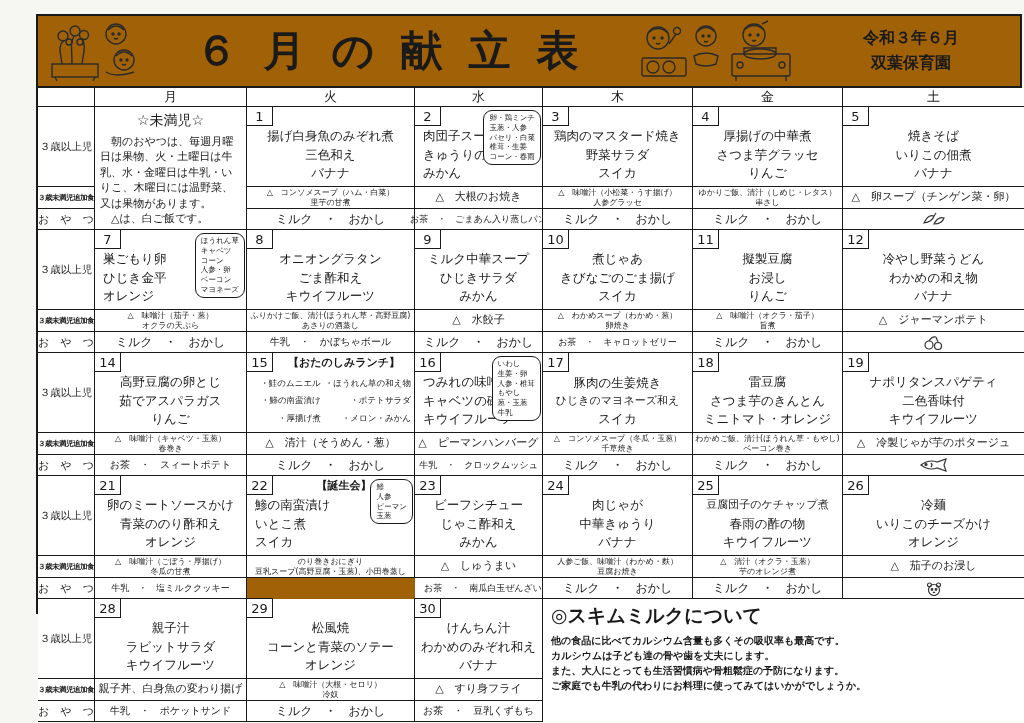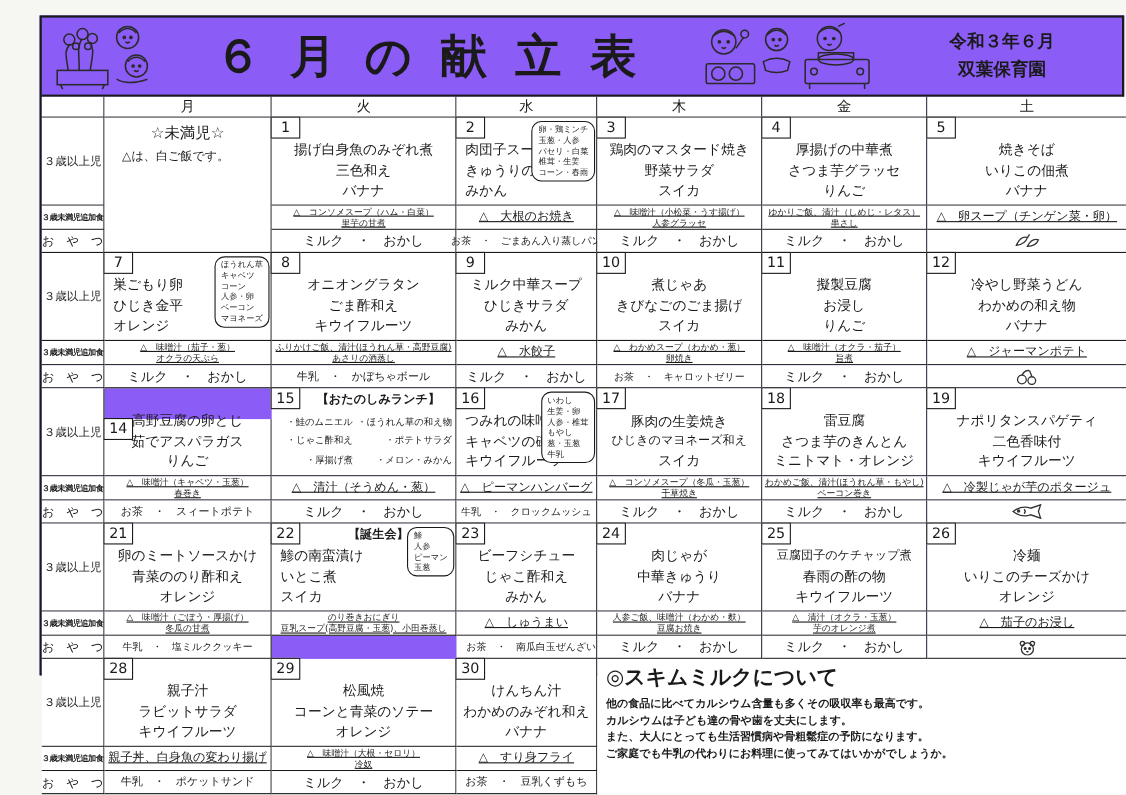--- a/index.html
+++ b/index.html
@@ -3,21 +3,21 @@
 <meta charset="utf-8">
 <style>
   html,body{margin:0;padding:0;}
   body{
     width:1024px;height:723px;position:relative;overflow:hidden;
     background:#f6f6f3;color:#1a1a1a;
     font-family:"DejaVu Sans","Liberation Sans",sans-serif;
   }
   .sheet{
     position:absolute;left:36px;top:14px;width:986px;height:600px;
-    border:2.5px solid #1a1a1a;background:#8b5cf6;box-sizing:border-box;
+    border:2.5px solid #1a1a1a;background:#a16207;box-sizing:border-box;
   }
   
   .title-band{height:72px;border-bottom:2px solid #1a1a1a;display:flex;align-items:center;box-sizing:border-box;}
   .illus-left{width:112px;display:flex;justify-content:center;align-items:center;flex:none;}
   .title{
     flex:1;text-align:center;font-size:42px;font-weight:600;
     letter-spacing:26px;padding-left:20px;white-space:nowrap;
   }
   .illus-cook{width:172px;flex:none;display:flex;justify-content:center;align-items:center;}
   .date-school{width:218px;flex:none;text-align:center;font-size:16px;line-height:1.55;font-weight:600;}
@@ -52,21 +52,21 @@
   .event-header{position:absolute;top:2px;left:29px;right:2px;text-align:center;font-size:11px;font-weight:600;white-space:nowrap;}
   .menu-cols{height:100%;display:flex;gap:4px;padding:22px 3px 4px;box-sizing:border-box;}
   .menu-colu{flex:1;display:flex;flex-direction:column;justify-content:space-around;text-align:right;}
   .menu-colu div{font-size:8.5px;white-space:nowrap;}
   
   .note-cell{padding:3px 5px;box-sizing:border-box;}
   .note-title{text-align:center;font-size:14px;margin:2px 0 4px;}
   .note-body{font-size:11px;line-height:1.4;text-align:left;}
   .note-line{text-indent:1em;}
   
-  .add-cell{display:flex;flex-direction:column;align-items:center;justify-content:center;line-height:1.15;text-decoration:underline;}
+  .add-cell{display:flex;flex-direction:column;align-items:center;justify-content:center;line-height:1.15;}
   .add-line{font-size:8px;white-space:nowrap;}
   .add-single .add-line{font-size:11px;}
   
   .snack-cell{display:flex;align-items:center;justify-content:center;}
   .snack-text{font-size:12px;white-space:nowrap;}
   .snack-text.s10{font-size:10px;}
   .snack-text.s9{font-size:9px;}
   
   .notice-cell{padding:4px 8px;box-sizing:border-box;border-bottom:none;}
   .notice-title{font-size:19px;font-weight:600;margin-bottom:4px;}
@@ -157,20 +157,21 @@
   </div>
 
   <div>
       <div class="week">
         <div class="cell lbl lbl-main" style="grid-area: 1 / 1;">３歳以上児</div>
         <div class="cell lbl lbl-add" style="grid-area: 2 / 1;">３歳未満児追加食</div>
         <div class="cell lbl lbl-snack" style="grid-area: 3 / 1;">お　や　つ</div>
         <div class="cell note-cell" style="grid-area: 1 / 2 / 4;">
           <div class="note-title">☆未満児☆</div>
           <div class="note-body">
+            <div class="note-line">朝のおやつは、毎週月曜日は果物、火・土曜日は牛乳、水・金曜日は牛乳・いりこ、木曜日には温野菜、又は果物があります。</div>
             <div class="note-line">△は、白ご飯です。</div>
           </div>
         </div>
         <div class="cell day-cell" style="grid-area: 1 / 3;">
           <div class="date-badge">1</div>
           <div class="menu-lines">
             <div class="menu-line">揚げ白身魚のみぞれ煮</div>
             <div class="menu-line">三色和え</div>
             <div class="menu-line">バナナ</div>
           </div>
@@ -359,42 +360,42 @@
               <path d="M6 6 Q9 1 13 2"></path>
               <path d="M15 7 Q13 2 13 2"></path>
             </svg>
           </span>
         </div>
       </div>
       <div class="week">
         <div class="cell lbl lbl-main" style="grid-area: 1 / 1;">３歳以上児</div>
         <div class="cell lbl lbl-add" style="grid-area: 2 / 1;">３歳未満児追加食</div>
         <div class="cell lbl lbl-snack" style="grid-area: 3 / 1;">お　や　つ</div>
-        <div class="cell day-cell" style="grid-area: 1 / 2; margin-top: 28px;">
+        <div class="cell day-cell" style="grid-area: 1 / 2;">
           <div class="date-badge">14</div>
           <div class="menu-lines">
             <div class="menu-line">高野豆腐の卵とじ</div>
             <div class="menu-line">茹でアスパラガス</div>
             <div class="menu-line">りんご</div>
           </div>
         </div>
         <div class="cell add-cell" style="grid-area: 2 / 2;">
           <div class="add-line">△　味噌汁（キャベツ・玉葱）</div>
           <div class="add-line">春巻き</div>
         </div>
         <div class="cell snack-cell" style="grid-area: 3 / 2;">
           <div class="snack-text s10">お茶　・　スィートポテト</div>
         </div>
         <div class="cell day-cell" style="grid-area: 1 / 3;">
           <div class="date-badge">15</div>
           <div class="event-header">【おたのしみランチ】</div>
           <div class="menu-cols">
             <div class="menu-colu">
               <div>・鮭のムニエル</div>
-              <div>・じゃこ酢和え</div>
+              <div>・鯵の南蛮漬け</div>
               <div>・厚揚げ煮</div>
             </div>
             <div class="menu-colu">
               <div>・ほうれん草の和え物</div>
               <div>・ポテトサラダ</div>
               <div>・メロン・みかん</div>
             </div>
           </div>
         </div>
         <div class="cell add-cell add-single" style="grid-area: 2 / 3;">

